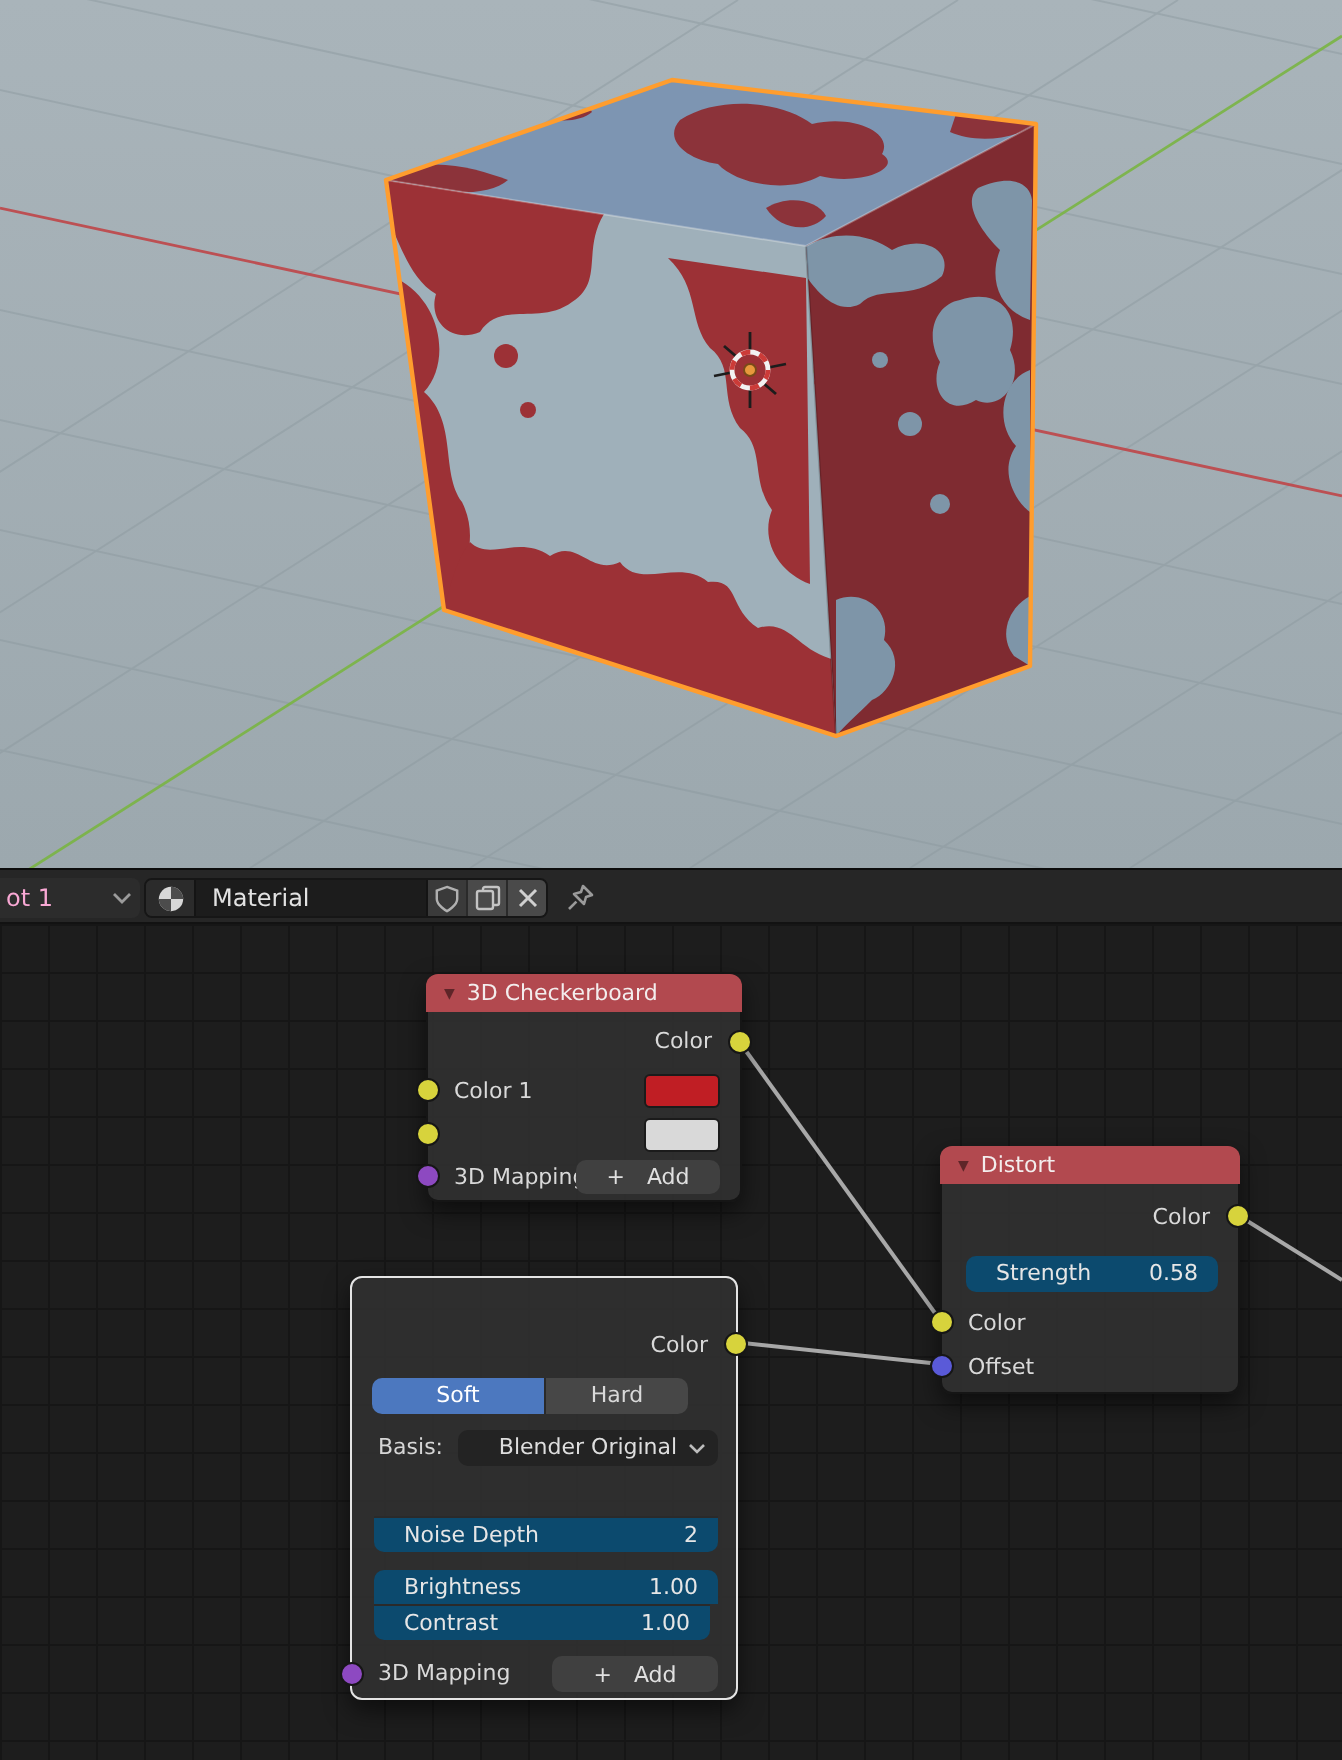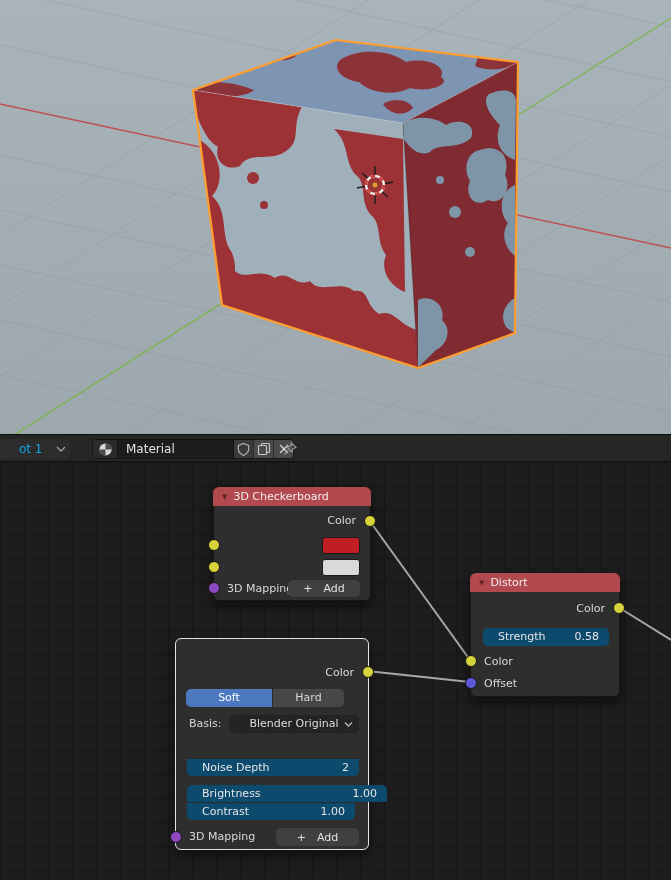--- a/index.html
+++ b/index.html
@@ -8,24 +8,24 @@
 
   
   .viewport{position:absolute;left:0;top:0;width:671px;height:434px;}
   .viewport svg{display:block;}
 
   
   .nheader{position:absolute;left:0;top:434px;width:671px;height:28px;
            background:#262626;border-top:1px solid #0c0c0c;border-bottom:1px solid #121212;
            box-sizing:border-box;}
   .nheader .w{position:absolute;top:4px;height:20px;box-sizing:border-box;}
-  .slot{left:0;width:70px;background:#2c2c2c;border-radius:0 4px 4px 0;color:#0ea5e9;
-        font-size:12px;line-height:20px;padding-left:19px;}
+  .slot{left:0;width:70px;background:#2c2c2c;border-radius:0 4px 4px 0;color:#f9a8d4;
+        font-size:12px;line-height:20px;padding-left:3px;}
   .slot .chev{position:absolute;right:4px;top:6px;}
-  .idgroup{left:72px;width:202px;display:flex;border-radius:4px;overflow:hidden;border:1px solid #161616;margin-left:20px;}
+  .idgroup{left:72px;width:202px;display:flex;border-radius:4px;overflow:hidden;border:1px solid #161616;}
   .idicon{width:24px;background:#2b2b2b;display:flex;align-items:center;justify-content:center;}
   .idname{flex:1;background:#1c1c1c;color:#e2e2e2;font-size:12px;line-height:18px;
           padding-left:8px;border-left:1px solid #141414;border-right:1px solid #141414;}
   .idbtn{width:19px;display:flex;align-items:center;justify-content:center;}
   .b-shield{background:#3a3a3a;}
   .b-copy{background:#4a4a4a;border-left:1px solid #2a2a2a;}
   .b-x{background:#4a4a4a;border-left:1px solid #2a2a2a;}
   .pinw{left:280px;width:20px;display:flex;align-items:center;justify-content:center;}
 
   
@@ -218,20 +218,23 @@
 
     <div class="node" style="left:213px;top:25px;width:156px;height:112px">
       <div class="node-head">
         <span class="tri">▼</span><span>3D Checkerboard</span>
       </div>
       <div class="row out" style="top:24px">
         <span>Color</span>
       </div>
       <span class="socket sock-r" style="top: 27px; background-color: rgb(215, 211, 60);"></span>
 
+      <div class="row in" style="top:49px">
+        <span>Color 1</span>
+      </div>
       <span class="socket sock-l" style="top: 51px; background-color: rgb(215, 211, 60);"></span>
       <div class="swatch" style="left: 108px; top: 49px; width: 38px; height: 17px; background-color: rgb(192, 30, 36);"></div>
 
       <span class="socket sock-l" style="top: 73px; background-color: rgb(215, 211, 60);"></span>
       <div class="swatch" style="left: 108px; top: 71px; width: 38px; height: 17px; background-color: rgb(217, 217, 217);"></div>
 
       <div class="row in" style="top:92px">
         <span>3D Mapping</span>
       </div>
       <span class="socket sock-l" style="top: 94px; background-color: rgb(141, 73, 193);"></span>
@@ -285,21 +288,21 @@
         <svg class="chev" width="9" height="7">
           <polyline points="1,1.5 4.5,5 8,1.5" fill="none" stroke="#bdbdbd" stroke-width="1.3"></polyline>
         </svg>
       </div>
 
       <div class="field grp-bot" style="left:11px;top:119px;width:172px;height:18px">
         <span>Noise Depth</span>
         <span>2</span>
       </div>
 
-      <div class="field grp-top" style="left:11px;top:146px;width:200px;height:17px">
+      <div class="field grp-top" style="left:11px;top:146px;width:172px;height:17px">
         <span>Brightness</span>
         <span>1.00</span>
       </div>
       <div class="field grp-bot" style="left:11px;top:163px;width:168px;height:18px">
         <span>Contrast</span>
         <span>1.00</span>
       </div>
 
       <div class="row in" style="top:189px;height:18px;line-height:18px">
         <span>3D Mapping</span>

